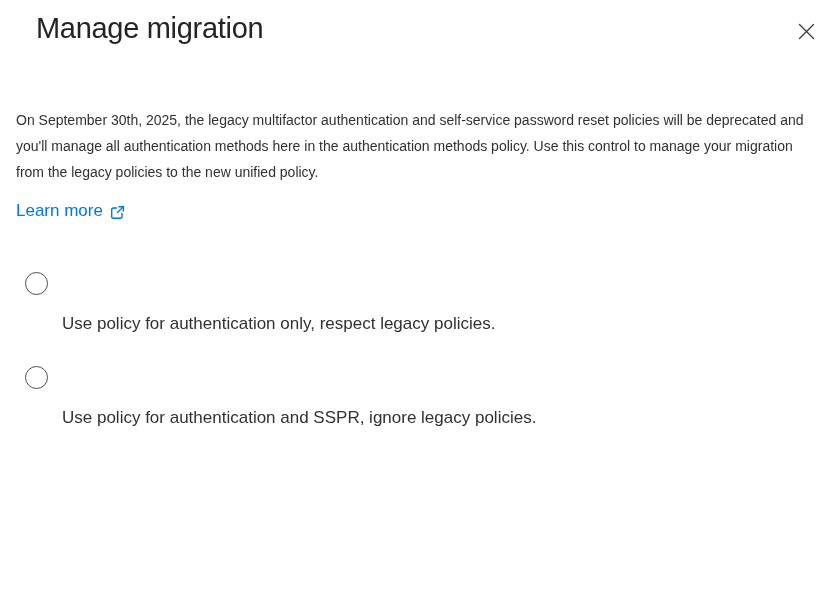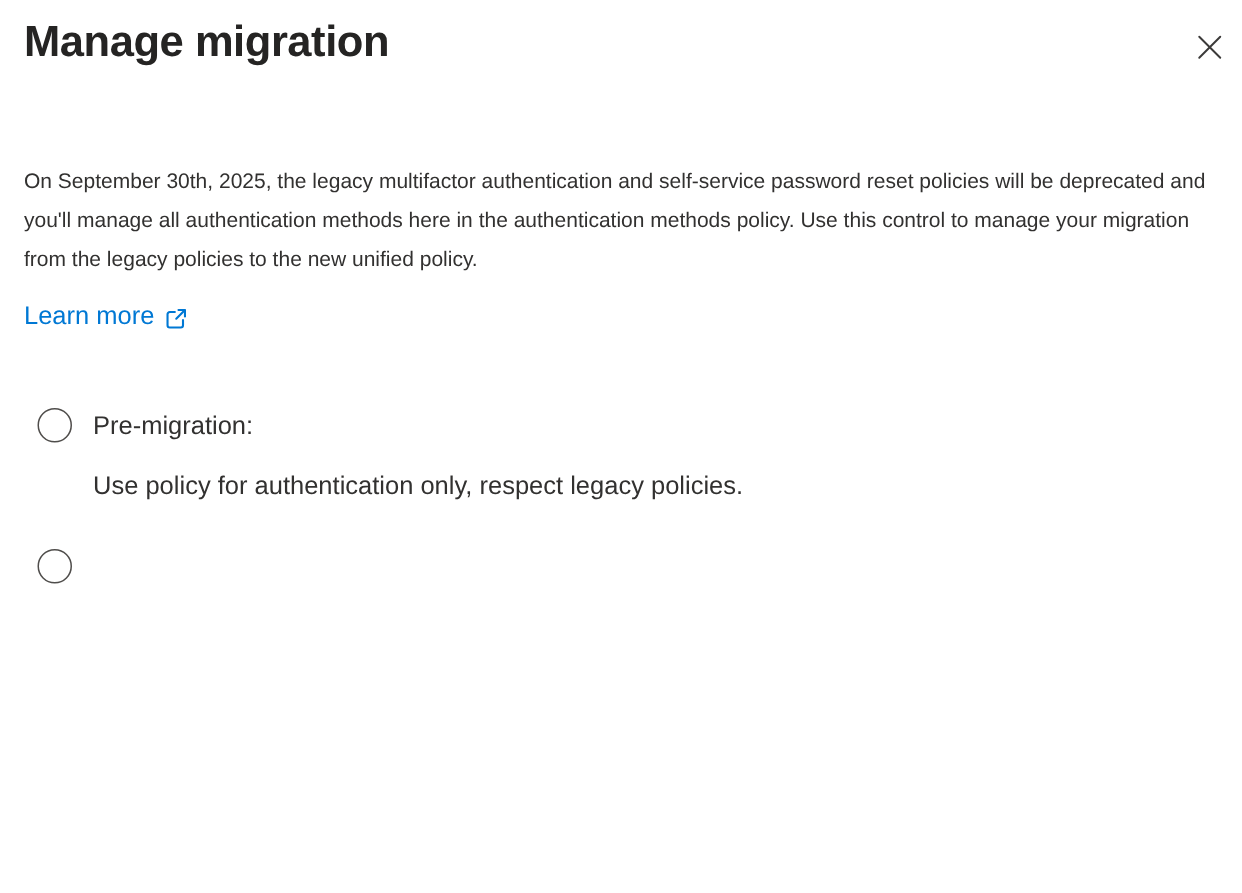--- a/index.html
+++ b/index.html
@@ -21,24 +21,25 @@
     width:828px;height:595px;
     padding:10px 14px 0 16px;
   }
   .header{
     display:flex;
     align-items:flex-start;
     justify-content:space-between;
   }
   .title{
     font-size:29px;
-    font-weight:700;
+    font-weight:400;
     letter-spacing:-0.3px;
     color:var(--title);
     line-height:1.25;
+    margin-left:20px;
   }
   .close-btn{
     position:absolute;
     top:16px;right:6px;
     width:32px;height:30px;
     background:transparent;
     border:none;
     cursor:pointer;
     display:flex;align-items:center;justify-content:center;
     color:#3b3a39;
@@ -139,26 +140,26 @@
         <line x1="14" y1="2" x2="8" y2="8"></line>
       </svg>
     </span>
   </a>
 
   <div class="options" role="radiogroup">
 
     <div class="option" data-selected="false">
       <div class="option-row" role="radio">
         <span class="radio"></span>
-        <span class="option-label">Pre-migration:</span>
       </div>
       <div class="option-desc">Use policy for authentication only, respect legacy policies.</div>
     </div>
 
 
     <div class="option" data-selected="false">
       <div class="option-row" role="radio">
         <span class="radio"></span>
       </div>
+      <div class="option-desc">Use policy for authentication and SSPR, ignore legacy policies.</div>
     </div>
 
   </div>
 </div>
 
 </body></html>

